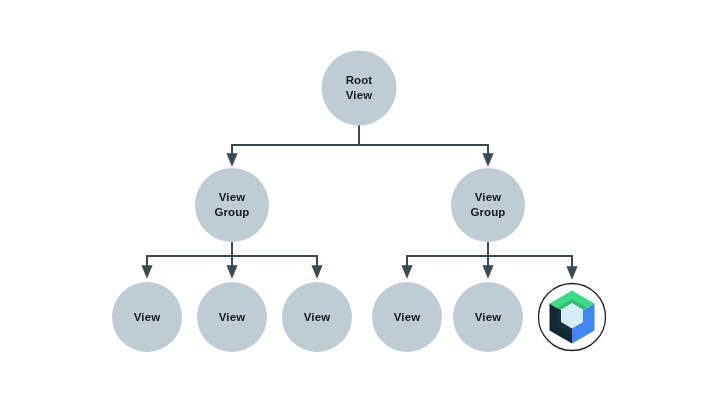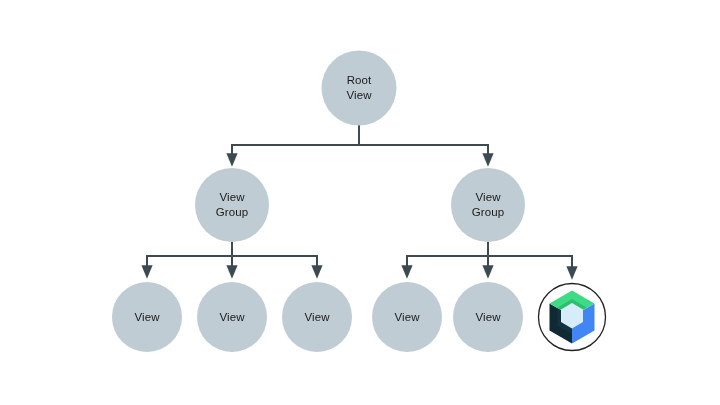--- a/index.html
+++ b/index.html
@@ -11,20 +11,21 @@
     width: 720px;
     height: 405px;
     font-family: "Liberation Sans", sans-serif;
     overflow: hidden;
   }
   #diagram-root {
     position: relative;
     width: 720px;
     height: 405px;
     background: #ffffff;
+    font-weight: bold;
   }
   svg.canvas {
     position: absolute;
     top: 0;
     left: 0;
     width: 720px;
     height: 405px;
     display: block;
   }
   .node-label {

